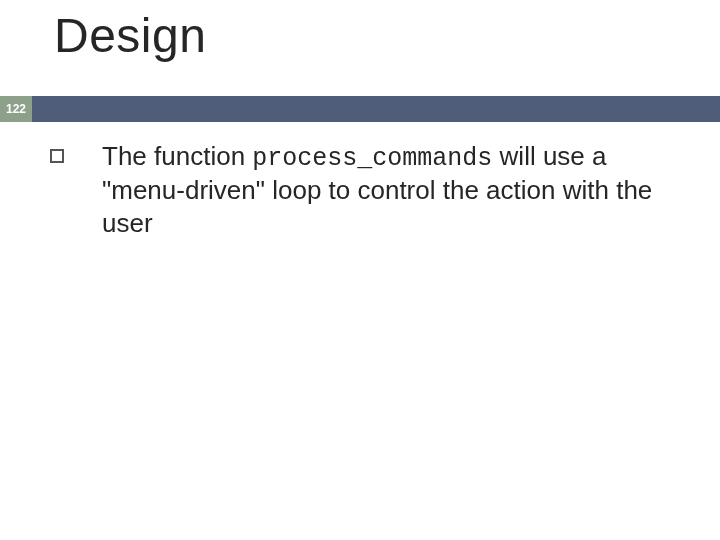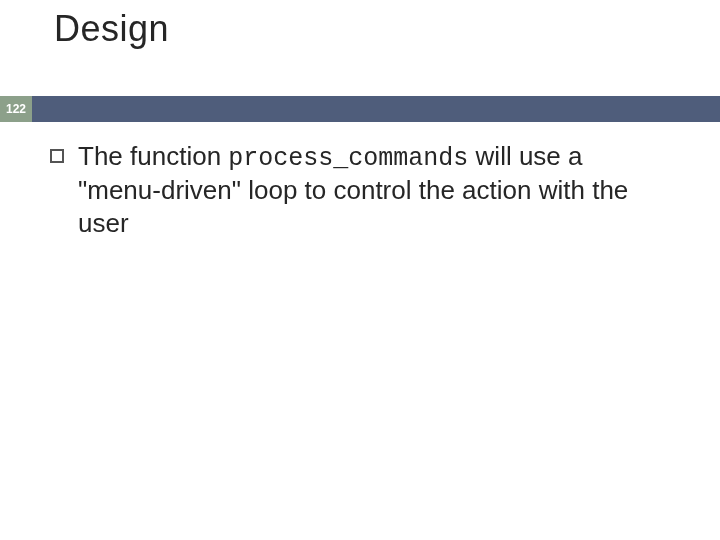--- a/index.html
+++ b/index.html
@@ -15,21 +15,21 @@
   .slide {
     position: relative;
     width: 720px;
     height: 540px;
     box-sizing: border-box;
   }
   .title {
     position: absolute;
     left: 54px;
     top: 8px;
-    font-size: 36px;
+    font-size: 48px;
     font-weight: 400;
     letter-spacing: 0.5px;
   }
   .bar {
     position: absolute;
     left: 0;
     top: 96px;
     width: 720px;
     height: 26px;
     background: #4f5d7b;
@@ -50,20 +50,21 @@
   }
   .content {
     position: absolute;
     left: 50px;
     top: 140px;
     width: 610px;
   }
   .item {
     display: flex;
     align-items: flex-start;
+    gap: 24px;
   }
   .bullet {
     flex: 0 0 auto;
     width: 14px;
     height: 14px;
     border: 2px solid #545454;
     box-sizing: border-box;
     margin-top: 9px;
     margin-right: 14px;
   }

